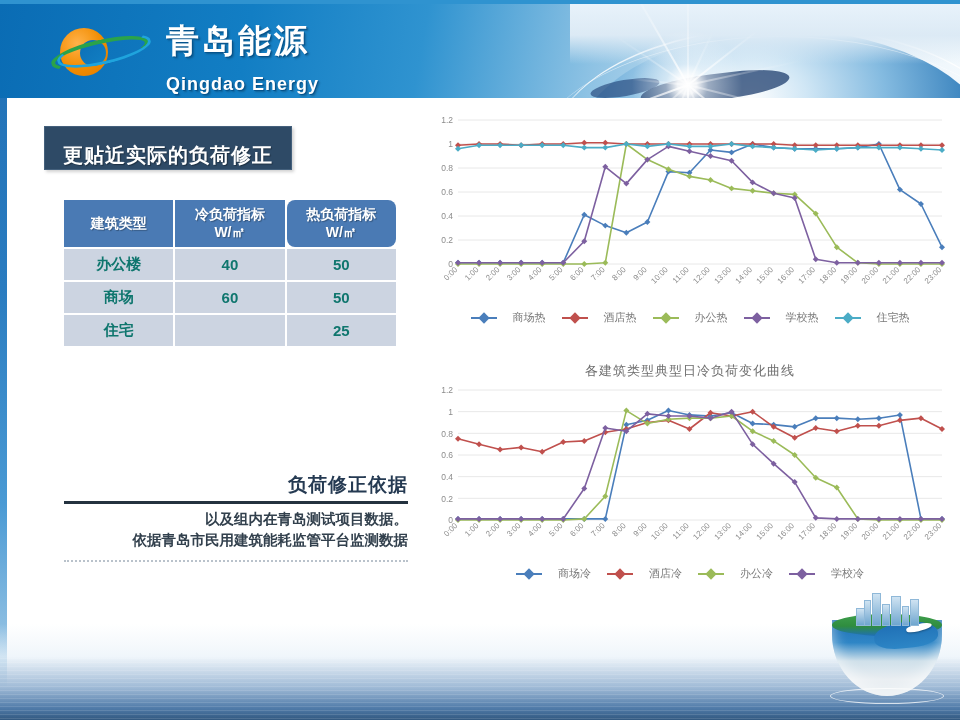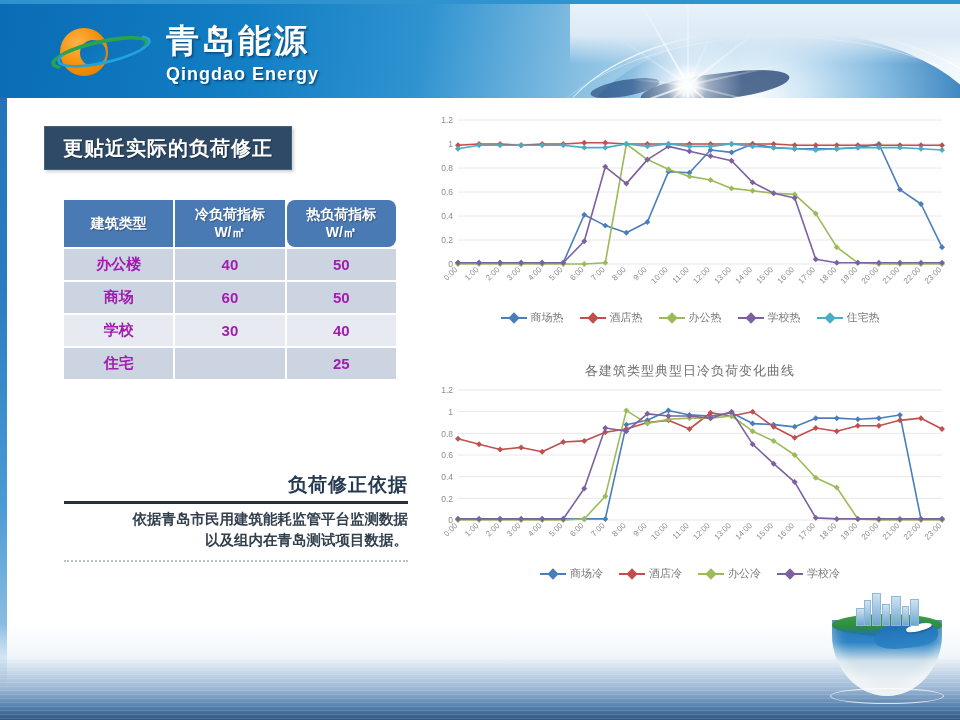--- a/index.html
+++ b/index.html
@@ -92,49 +92,49 @@
     position:absolute; left:6px; top:14px; width:96px; height:26px; border-radius:50%;
     border:3px solid #1fa4dd; border-top-color:transparent;
     transform:rotate(-13deg);
   }
   .logo-text { margin-left:12px; color:#ffffff; line-height:1; }
   .logo-cn {
     font-size:33px; font-weight:bold; letter-spacing:3px;
     text-shadow:1px 1px 0 #06538c, 2px 2px 2px rgba(0,0,0,.25);
   }
   .logo-en {
-    font-size:18px; font-weight:bold; letter-spacing:1px; margin-top:8px;
+    font-size:18px; font-weight:bold; letter-spacing:1px; margin-top:18px;
     text-shadow:1px 1px 0 #06538c, 2px 2px 2px rgba(0,0,0,.25);
   }
   
   .title-ribbon {
     position:absolute; left:44px; top:126px; width:248px; height:44px;
     background:#2e4a66;
     border:1px solid #44607c;
     box-shadow:2px 2px 3px rgba(0,0,0,.18);
-    display:flex; align-items:center; justify-content:center;
+    display:flex; align-items:flex-end; justify-content:center;
   }
   .title-ribbon span {
     color:#ffffff; font-size:20px; font-weight:bold; letter-spacing:1px;
     text-shadow:1px 1px 1px rgba(0,0,0,.35);
   }
   
   .tbl {
     position:absolute; left:62px; top:198px; width:336px;
     border-collapse:separate; border-spacing:2px;
     font-size:15px;
   }
   .tbl th {
     background:#4a7ab4; color:#fff; font-weight:bold; font-size:14px;
     padding:6px 2px; text-align:center; line-height:1.25;
     text-shadow:1px 1px 1px rgba(0,0,0,.3);
     height:44px; vertical-align:middle;
   }
   .tbl td {
-    text-align:center; padding:6px 2px; height:30px; color:#a21caf;
+    text-align:center; padding:6px 2px; height:30px; color:#0f766e;
     font-size:15px; font-weight:bold;
   }
   .tbl tr.odd td { background:#ccd4e1; }
   .tbl tr.even td { background:#e7ebf1; }
   .tbl td.name { font-size:15px; }
   .col-a { width:112px; }
   .col-b { width:112px; }
   .col-c { width:112px;border-radius:8px; }
   
   .basis { position:absolute; left:64px; top:472px; width:344px;text-align:right; }
@@ -157,21 +157,21 @@
   .chart-title {
     text-align:center; font-size:13px; color:#6e6e6e; letter-spacing:1px;
     height:22px; line-height:22px;
   }
   .plot { position:relative; }
   .plot svg { display:block; }
   .legend {
     display:flex; justify-content:center; align-items:center; gap:16px;
     margin-top:2px;
   }
-  .legend-item { display:flex; align-items:center; gap:4px; }
+  .legend-item { display:flex; align-items:center; gap:16px; }
   .legend-line { width:26px; height:2px; position:relative; }
   .legend-line i {
     position:absolute; left:9px; top:-3px; width:8px; height:8px;
     transform:rotate(45deg);
   }
   .legend-label { font-size:11px; color:#7a7a7a; }
   
   .water {
     position:absolute; left:0; bottom:0; width:960px; height:96px;
     background:linear-gradient(180deg, rgba(255,255,255,0) 0%, rgba(233,242,249,.7) 34%, #9fbad6 66%, #4f7aa8 88%, #32587f 100%);
@@ -286,39 +286,34 @@
         <tr class="odd">
           <td class="name">办公楼</td>
           <td>40</td>
           <td>50</td>
         </tr>
         <tr class="odd">
           <td class="name">商场</td>
           <td>60</td>
           <td>50</td>
         </tr>
-        <tr class="even">
-          <td class="name">学校</td>
-          <td>30</td>
-          <td>40</td>
-        </tr>
         <tr class="odd">
           <td class="name">住宅</td>
           <td></td>
           <td>25</td>
         </tr>
       </tbody>
   </table>
 
   <div class="basis">
     <div class="basis-h">负荷修正依据</div>
     <div class="basis-rule"></div>
     <div class="basis-body">
+      <div>以及组内在青岛测试项目数据。</div>
       <div>依据青岛市民用建筑能耗监管平台监测数据</div>
-      <div>以及组内在青岛测试项目数据。</div>
     </div>
     <div class="basis-dots"></div>
   </div>
 
   <div class="chart-wrap" id="chart-heat">
     <div class="plot" id="plot-heat">
         <svg width="516" height="196">
           <line x1="26" x2="510" y1="152" y2="152" stroke="#e8e8e8" stroke-width="1"></line>
           <text x="21" y="155.2" text-anchor="end" font-size="8.5" fill="#8c8c8c" font-family="&quot;Liberation Sans&quot;, sans-serif">0</text>
           <line x1="26" x2="510" y1="128" y2="128" stroke="#e8e8e8" stroke-width="1"></line>

